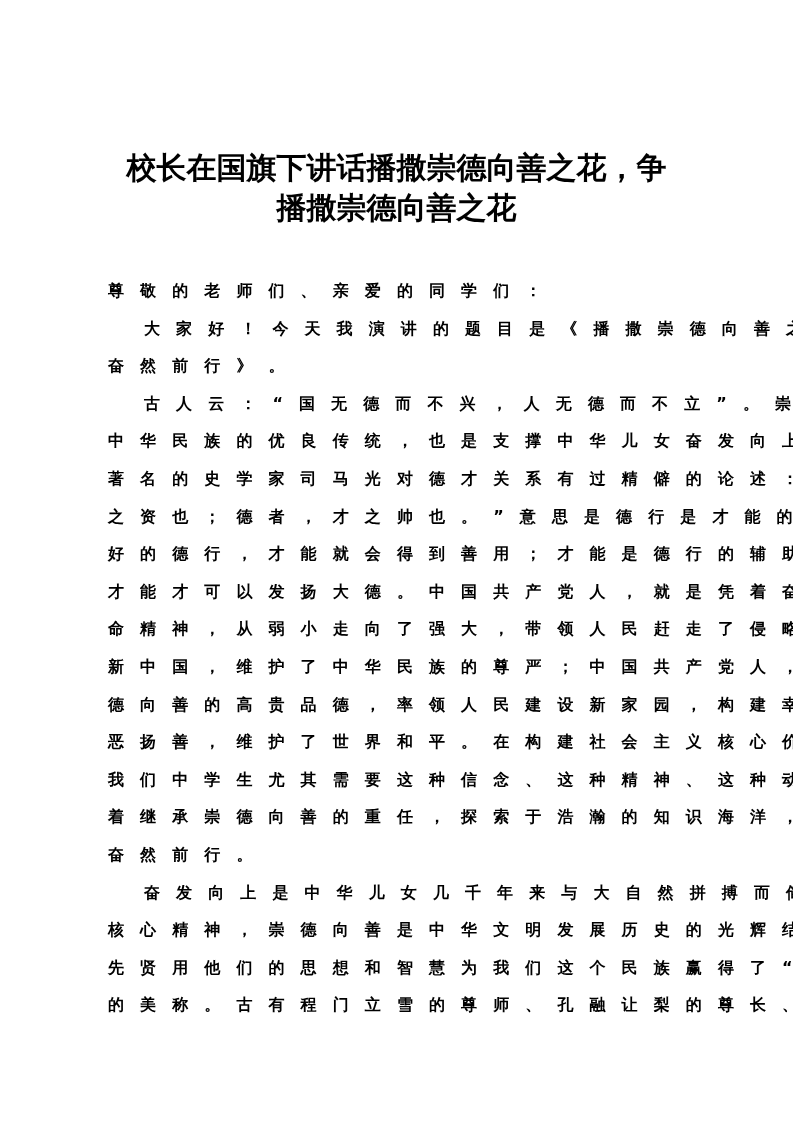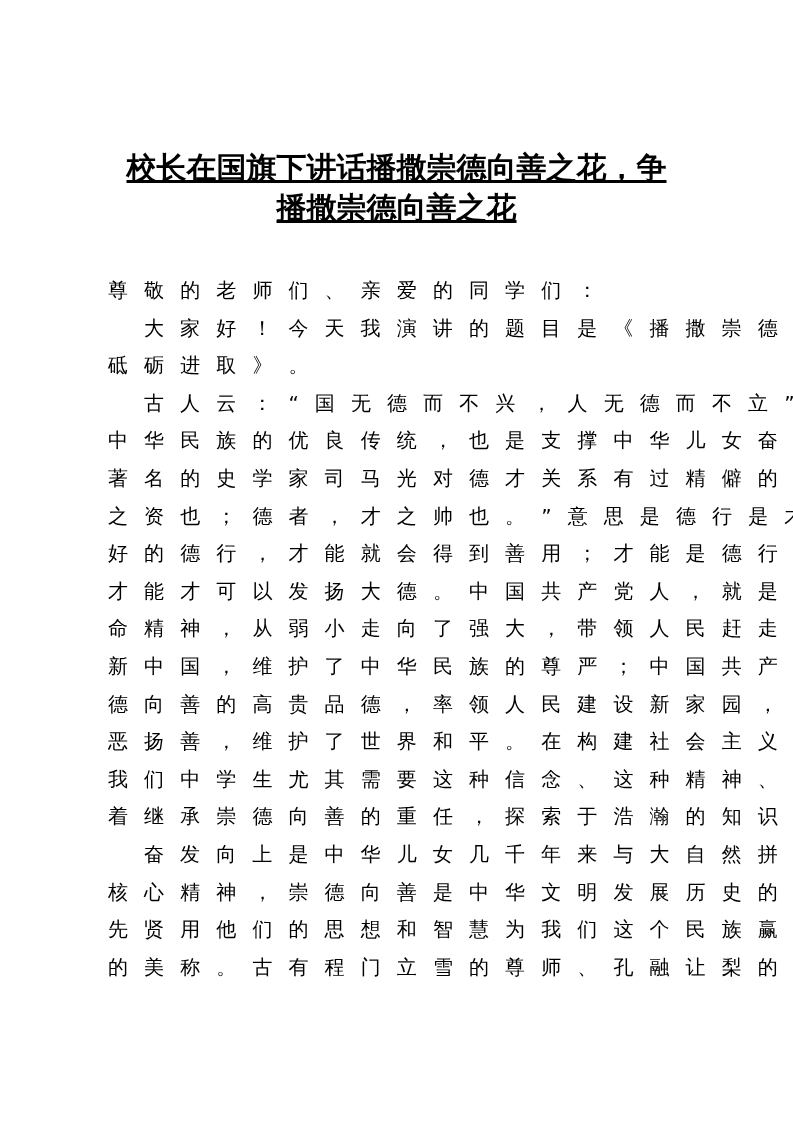--- a/index.html
+++ b/index.html
@@ -28,41 +28,40 @@
       left: 100px;
       width: 593px;
       top: 148px;
       text-align: center;
       font-family: "DejaVu Sans", "Liberation Sans", sans-serif;
       font-weight: bold;
       font-size: 30px;
       line-height: 40px;
       letter-spacing: 0px;
       margin: 0;
-      text-decoration: underline;
     }
     .title .tline {
       display: block;
       white-space: nowrap;
     }
     .body {
       position: absolute;
       left: 108px;
       top: 272px;
       width: 590px;
     }
     .line {
       display: block;
       height: 37.6px;
       line-height: 37.6px;
-      font-size: 20px;
+      font-size: 16px;
       letter-spacing: 16.1px;
       white-space: nowrap;
       font-family: "DejaVu Sans", "Liberation Sans", sans-serif;
-      font-weight: normal;
+      font-weight: bold;
     }
     .line.indent {
       padding-left: 36px;
     }
   </style>
 </head>
 <body>
 
 <div class="page">
 
@@ -70,36 +69,37 @@
     <span class="tline">校长在国旗下讲话播撒崇德向善之花，争</span>
     <span class="tline">播撒崇德向善之花</span>
   </h1>
 
   <div class="body">
 
     <span class="line">尊敬的老师们、亲爱的同学们：</span>
 
     <div>
       <span class="line indent">大家好！今天我演讲的题目是《播撒崇德向善之花 争做奋</span>
-      <span class="line">砥砺进取》。</span>
+      <span class="line">奋然前行》。</span>
     </div>
 
     <div>
       <span class="line indent">古人云：“国无德而不兴，人无德而不立”。崇德向善是</span>
       <span class="line">中华民族的优良传统，也是支撑中华儿女奋发向上的精神力量。</span>
       <span class="line">著名的史学家司马光对德才关系有过精僻的论述：“才者，德</span>
       <span class="line">之资也；德者，才之帅也。”意思是德行是才能的向导，有了</span>
       <span class="line">好的德行，才能就会得到善用；才能是德行的辅助，有了好的</span>
       <span class="line">才能才可以发扬大德。中国共产党人，就是凭着奋发向上的革</span>
       <span class="line">命精神，从弱小走向了强大，带领人民赶走了侵略者，建立了</span>
       <span class="line">新中国，维护了中华民族的尊严；中国共产党人，就是秉承崇</span>
       <span class="line">德向善的高贵品德，率领人民建设新家园，构建幸福生活，惩</span>
       <span class="line">恶扬善，维护了世界和平。在构建社会主义核心价值观的今天，</span>
       <span class="line">我们中学生尤其需要这种信念、这种精神、这种动力量。承载</span>
       <span class="line">着继承崇德向善的重任，探索于浩瀚的知识海洋，砥砺进取，</span>
+      <span class="line">奋然前行。</span>
     </div>
 
     <div>
       <span class="line indent">奋发向上是中华儿女几千年来与大自然拼搏而储蓄形成的</span>
       <span class="line">核心精神，崇德向善是中华文明发展历史的光辉结晶。我们的</span>
       <span class="line">先贤用他们的思想和智慧为我们这个民族赢得了“礼仪之邦”</span>
       <span class="line">的美称。古有程门立雪的尊师、孔融让梨的尊长、三顾茅庐的</span>
     </div>
 
   </div>

